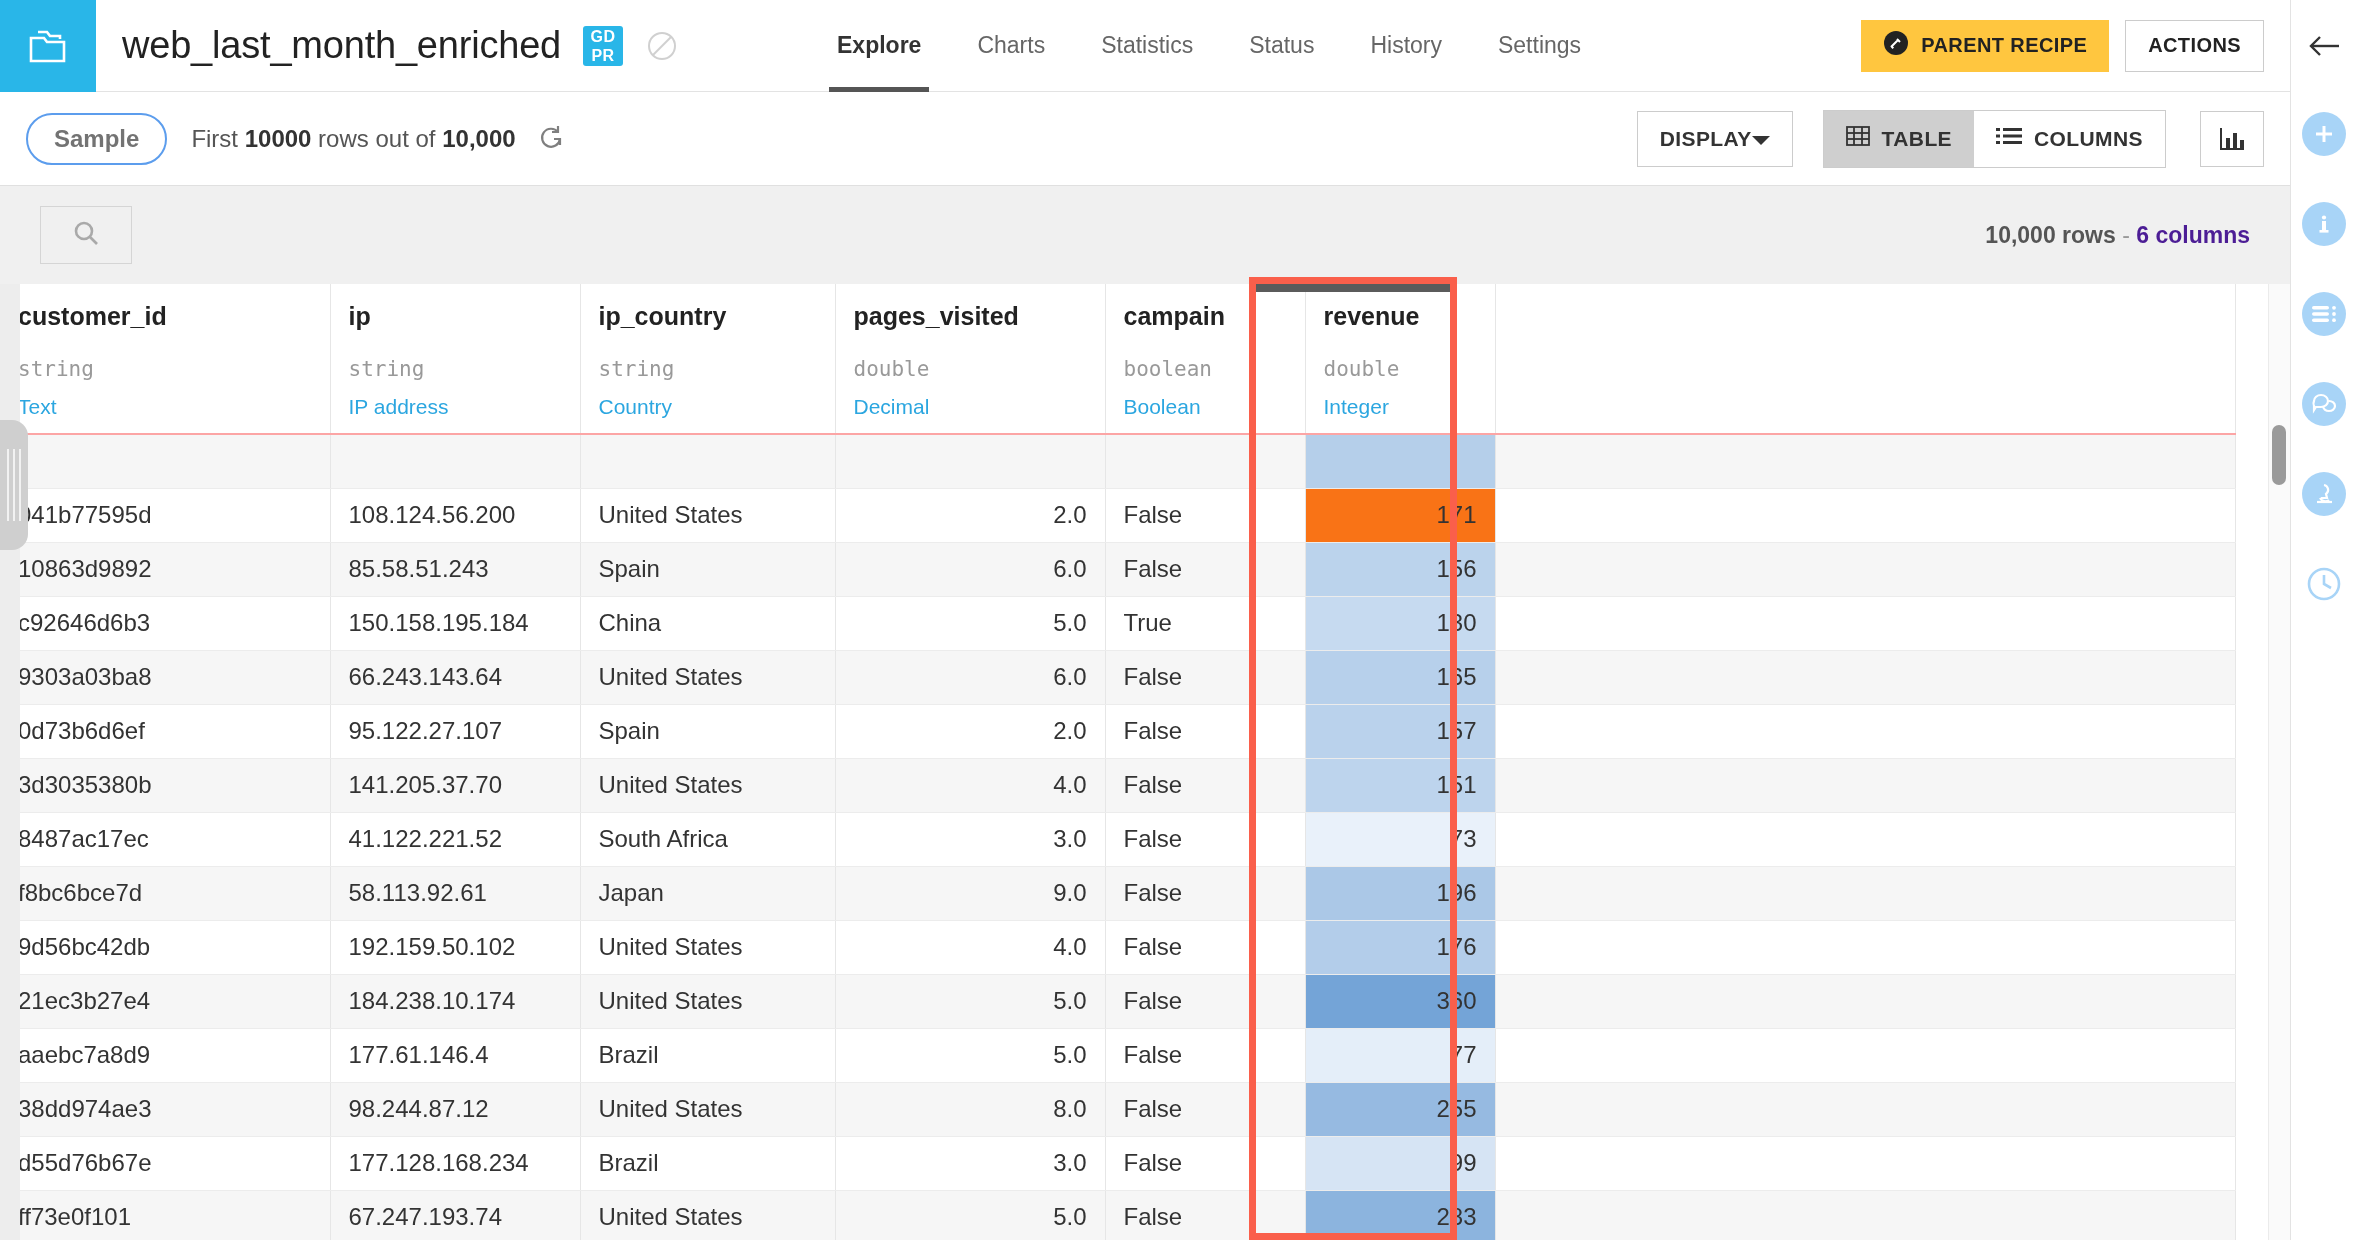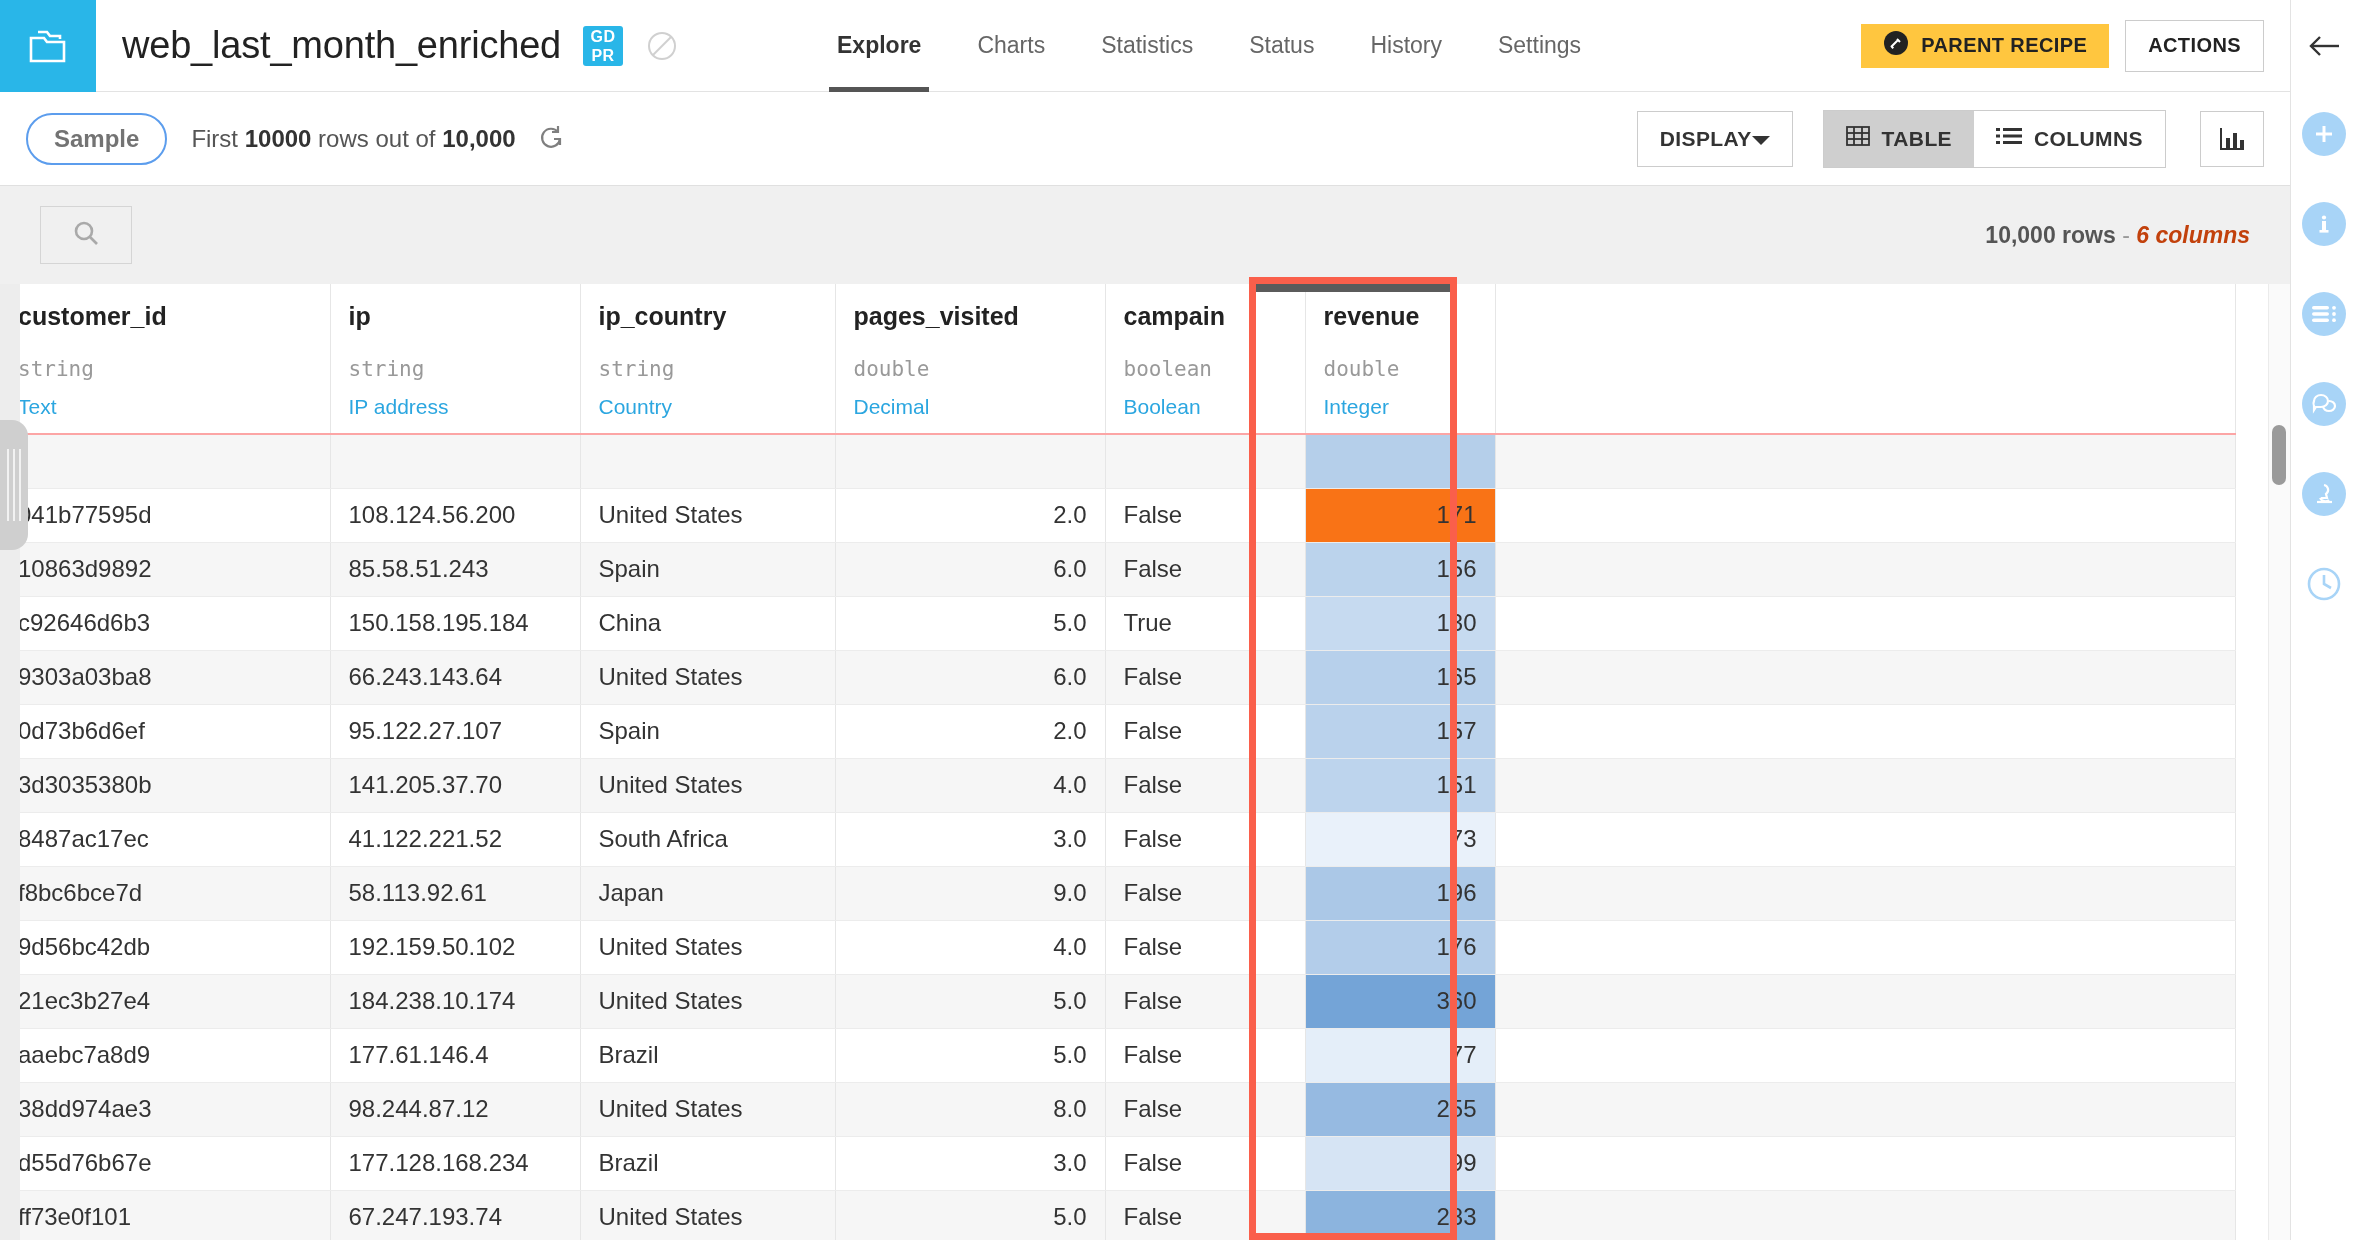--- a/index.html
+++ b/index.html
@@ -40,21 +40,21 @@
     color: #666; position: relative; height: 92px; cursor: pointer;
   }
   .tab.active { color: #333; font-weight: bold; }
   .tab.active::after {
     content: ""; position: absolute; left: 20px; right: 20px; bottom: 0;
     height: 5px; background: #555;
   }
   .hdr-right { margin-left: auto; display: flex; align-items: center; padding-right: 26px; }
   .btn-parent-recipe {
     background: #ffc63f; color: #222; font-size: 20px; font-weight: bold;
-    padding: 0 22px; height: 44px; display: flex; align-items: center; gap: 12px;
+    padding: 0 22px; height: 52px; display: flex; align-items: center; gap: 12px;
     letter-spacing: .4px; cursor: pointer; border: none;
   }
   .btn-actions {
     background: #fff; color: #222; font-size: 20px; font-weight: bold;
     padding: 0 22px; height: 52px; display: flex; align-items: center;
     border: 1px solid #ccc; margin-left: 16px; letter-spacing: .4px; cursor: pointer;
   }
 
   
   .right-rail {
@@ -114,21 +114,21 @@
   }
   .search-box {
     width: 92px; height: 58px; background: #f0f0f0; border: 1px solid #d5d5d5;
     display: flex; align-items: center; justify-content: center; cursor: text;
   }
   .search-input {
     border: none; background: transparent; outline: none; width: 0;
   }
   .counts { margin-left: auto; font-size: 23px; font-weight: bold; color: #555; }
   .counts .sep { color: #999; font-weight: normal; }
-  .counts .cols { color: #c2410c; cursor: pointer; font-style: italic; }
+  .counts .cols { color: #4c1d95; cursor: pointer; }
 
   
   .grid-wrap {
     position: absolute; left: 0; top: 284px; width: 2290px; height: 956px;
     background: #fff; overflow: hidden;
   }
   table.grid { border-collapse: collapse; table-layout: fixed; width: 2230px; }
   table.grid th, table.grid td {
     border-right: 1px solid #e6e6e6; border-bottom: 1px solid #ececec;
     padding: 0 18px; font-size: 24px; color: #333; height: 54px;

